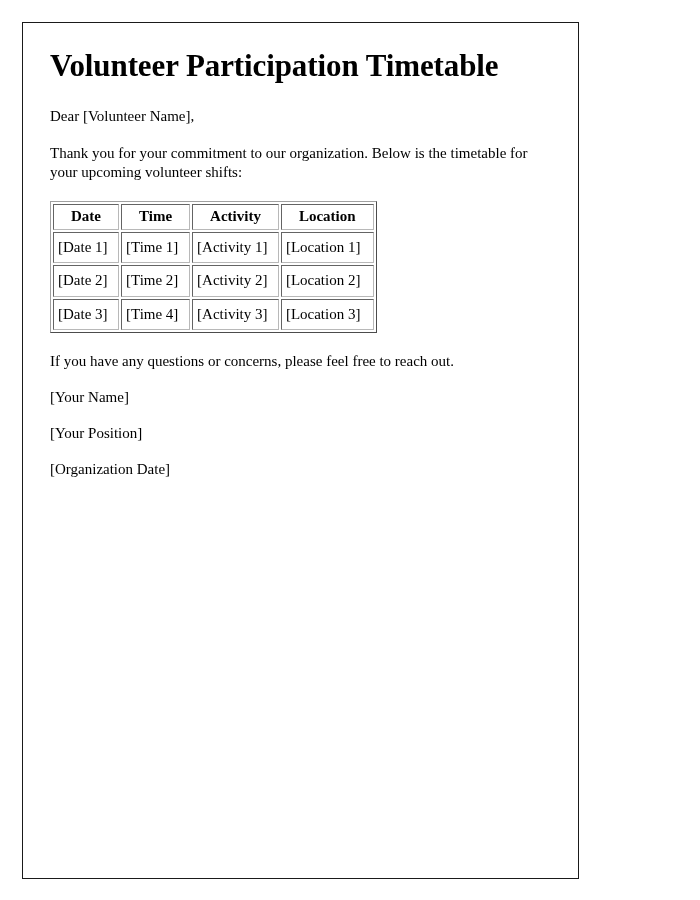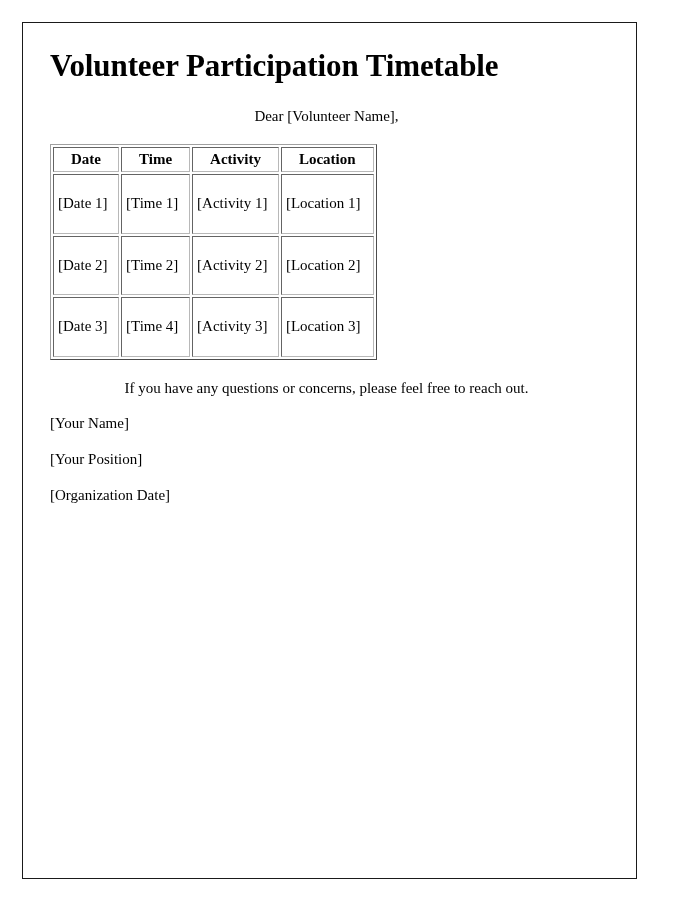--- a/index.html
+++ b/index.html
@@ -13,21 +13,21 @@
     font-family: "Liberation Serif", "DejaVu Serif", serif;
     color: #000000;
     -webkit-font-smoothing: antialiased;
   }
 
   
   .page-frame {
     position: absolute;
     left: 22px;
     top: 22px;
-    width: 615px;
+    width: 557px;
     height: 857px;
     border: 1px solid #1a1a1a;
     box-sizing: border-box;
     background: #ffffff;
     overflow: hidden;
   }
 
   .doc-body {
     padding: 26px 28px 0 27px;
   }
@@ -41,21 +41,20 @@
     margin: 0 0 23px 0;
     letter-spacing: -0.1px;
   }
 
   
   .para {
     font-size: 15px;
     line-height: 1.32;
     margin: 0 0 16px 0;
     max-width: 553px;
-    text-align: center;
   }
   .para.salutation { margin-bottom: 17px; }
   .para.intro { margin-bottom: 18px; }
   .para.tight { margin-bottom: 16px; }
 
   
   .timetable-wrap {
     margin: 0 0 19px 0;
   }
   table.timetable {
@@ -63,21 +62,21 @@
     border-spacing: 2px;
     border: 1px solid #a0a0a0;
     border-style: outset;
     background: #ffffff;
     font-size: 15px;
   }
   table.timetable th,
   table.timetable td {
     border: 1px solid #b8b8b8;
     border-style: inset;
-    padding: 19px 4px;
+    padding: 5px 4px;
     line-height: 1.3;
     white-space: nowrap;
   }
   table.timetable th {
     font-weight: bold;
     text-align: center;
     padding: 2px 17px;
   }
   table.timetable td {
     text-align: left;
@@ -93,20 +92,21 @@
 </head>
 <body>
 
 <div class="page-frame">
   <div class="doc-body">
 
     <h1 class="doc-title">Volunteer Participation Timetable</h1>
 
     <p class="para salutation">Dear [Volunteer Name],</p>
 
+    <p class="para intro">Thank you for your commitment to our organization. Below is the timetable for your upcoming volunteer shifts:</p>
 
     <div class="timetable-wrap">
       <table class="timetable">
         <thead>
           <tr>
             <th>Date</th>
             <th>Time</th>
             <th>Activity</th>
             <th>Location</th>
           </tr>

